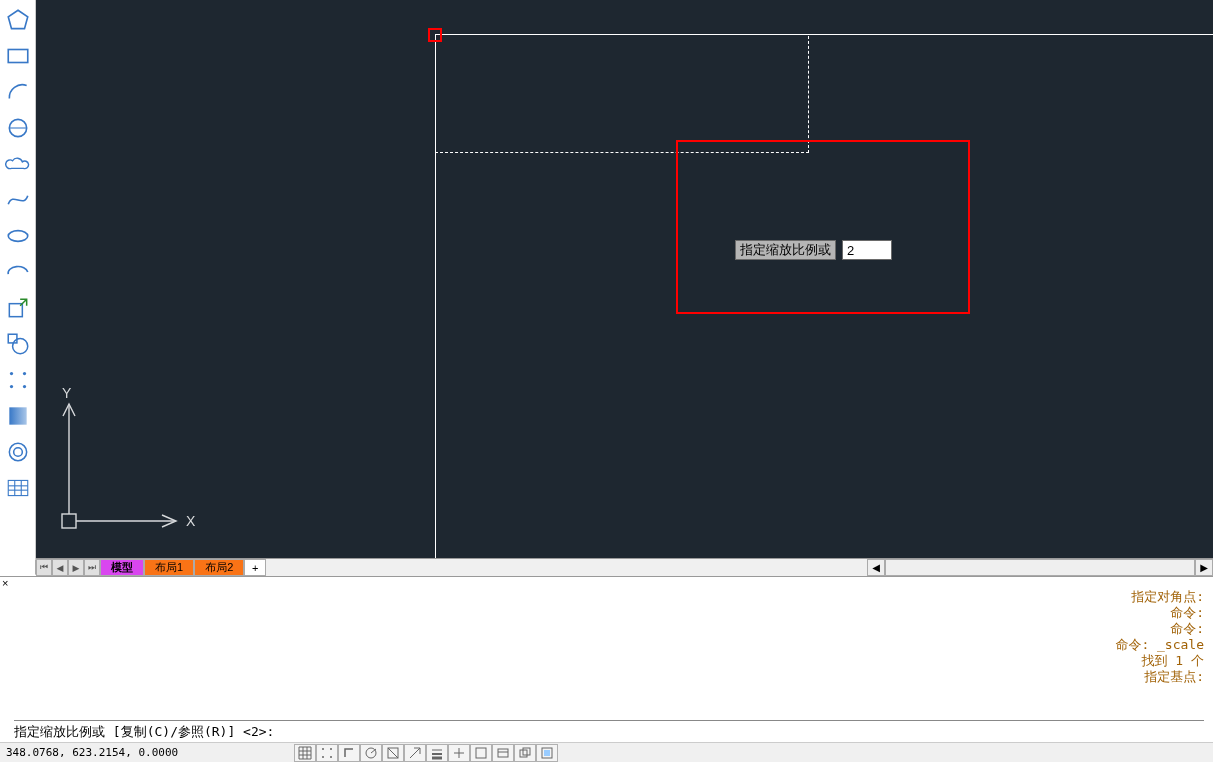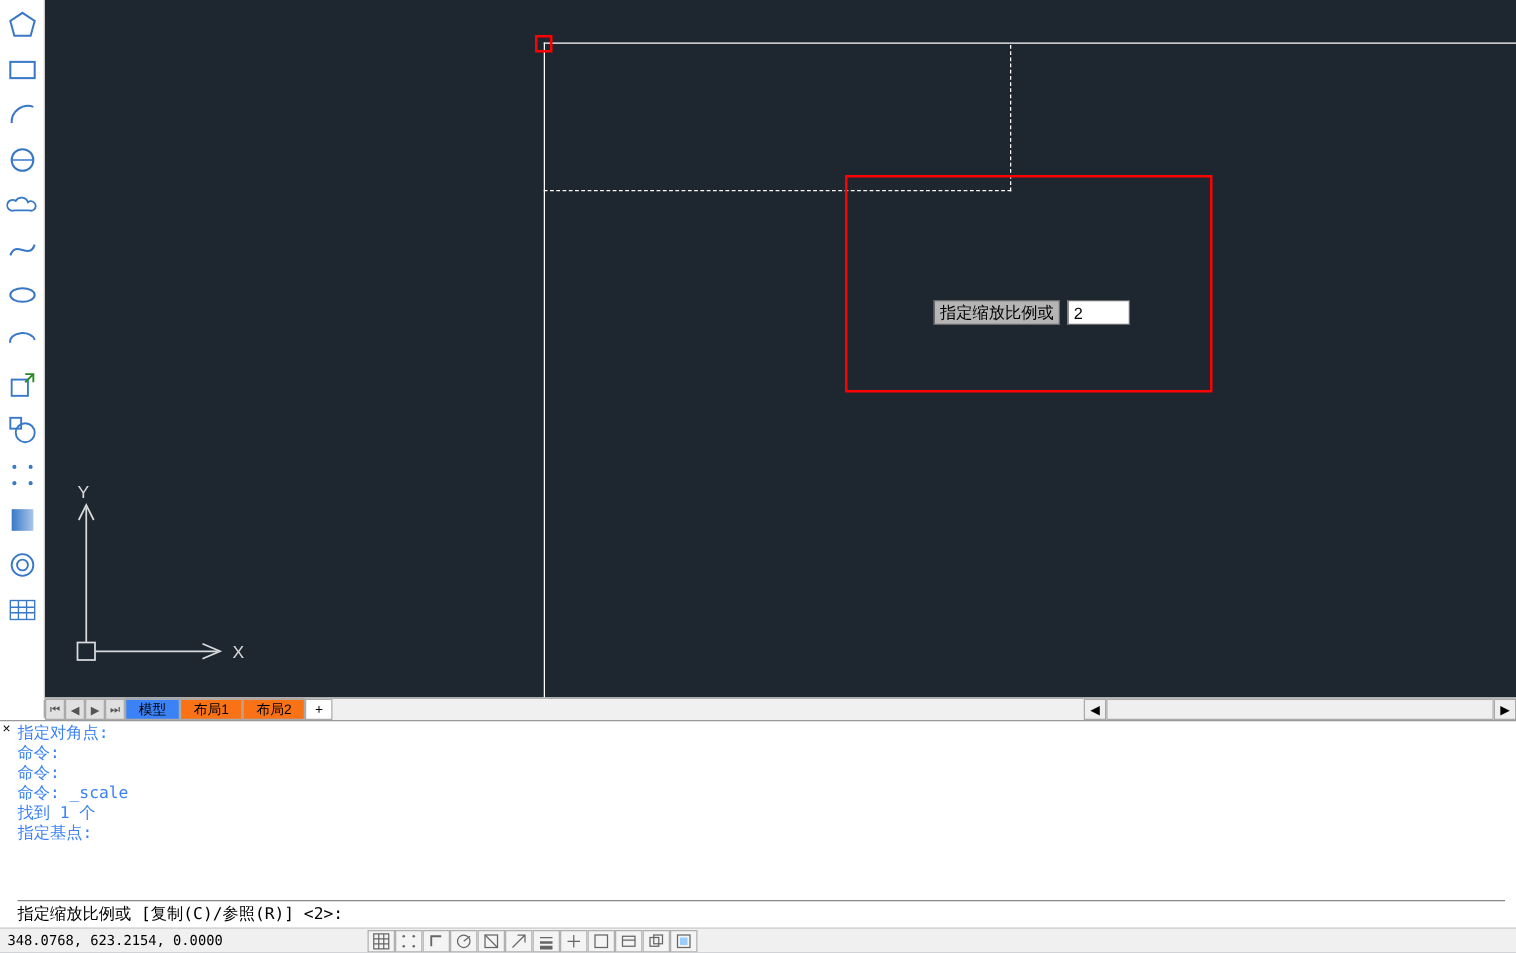--- a/index.html
+++ b/index.html
@@ -17,39 +17,39 @@
 .ucs-line { stroke:#d8dadc; stroke-width:1.4; fill:none; }
 .ucs-text { fill:#d8dadc; font-size:14px; font-family:sans-serif; }
 
 .rect-solid { position:absolute; left:399px; top:34px; width:780px; height:525px; border:1.5px solid #fff; border-right:none; border-bottom:none; }
 .grip { position:absolute; left:392px; top:28px; width:14px; height:14px; border:2.5px solid #ff0000; }
 .dash-h { position:absolute; left:399px; top:152px; width:374px; height:0; border-top:1px dashed #fff; }
 .dash-v { position:absolute; left:772px; top:36px; width:0; height:117px; border-left:1px dashed #fff; }
 
 .hi-box { position:absolute; left:640px; top:140px; width:294px; height:174px; border:2.5px solid #ff0000; }
 
-.dyn-prompt { position:absolute; left:699px; top:240px; display:flex; align-items:center; height:20px;margin-left:12px; }
+.dyn-prompt { position:absolute; left:699px; top:240px; display:flex; align-items:center; height:20px; }
 .dyn-label { background:#b5b5b5; border:1px solid #6a6a6a; color:#000; padding:1px 4px; font-size:13px; height:20px; line-height:16px; }
 .dyn-input { background:#fff; border:1px solid #6a6a6a; margin-left:6px; font-size:13px; padding:0 4px; height:20px; width:50px; color:#000; }
 
 
 .tabs-row { position:absolute; left:36px; top:558px; width:1177px; height:18px; background:#f0f0f0; border-top:1px solid #9a9a9a; display:flex; align-items:stretch; font-size:11px; }
 .tabs-left { display:flex; align-items:stretch; }
 .nav-btn { width:16px; border:1px solid #aaa; background:#e0e0e0; display:flex; align-items:center; justify-content:center; font-size:9px; color:#555; cursor:pointer; }
 .tab { border:1px solid #aaa; background:#f97316; padding:0 10px; display:flex; align-items:center; cursor:pointer; }
-.tab.active { background:#3b82f6; font-weight:normal; }
+.tab.active { background:#d946ef; font-weight:bold; }
 .tab-add { width:22px; border:1px solid #aaa; background:#fff; display:flex; align-items:center; justify-content:center; cursor:pointer; }
 .tabs-scroll { margin-left:auto; display:flex; }
 .sc-btn { width:18px; border:1px solid #aaa; background:#eee; display:flex; align-items:center; justify-content:center; cursor:pointer; font-size:10px; }
 .sc-track { width:310px; border:1px solid #aaa; background:#efefef; }
 
 
 .cmd-area { position:absolute; left:0; top:576px; width:1213px; height:166px; background:#fff; border-top:1px solid #999; }
 .close-cmd { position:absolute; left:2px; top:1px; width:10px; height:10px; font-size:11px; line-height:10px; cursor:pointer; }
-.cmd-history { position:absolute; left:14px; top:2px; width:1190px; height:136px; font-family:"SimSun",monospace; font-size:13px; line-height:16px; color:#3b82f6; white-space:pre; overflow:hidden; }
+.cmd-history { position:absolute; left:14px; top:12px; width:1190px; height:136px; font-family:"SimSun",monospace; font-size:13px; line-height:16px; color:#a16207; white-space:pre; overflow:hidden;text-align:right; }
 .cmd-line { position:absolute; left:14px; bottom:4px; width:1190px; height:18px; border-top:1px solid #888; font-family:"SimSun",monospace; font-size:13px; line-height:18px; padding-top:2px; }
 
 
 .ann-text { position:absolute; left:35px; top:560px; width:16px; height:14px; border:1px solid #aaa; font-size:9px; display:flex; align-items:center; justify-content:center; background:#f8f8f8; }
 .status { position:absolute; left:0; top:742px; width:1213px; height:20px; background:#f0f0f0; border-top:1px solid #ccc; display:flex; align-items:center; font-size:11px; font-family:"SimSun",monospace; }
 .coords { padding:0 6px; color:#000; }
 .sb-icons { display:flex; margin-left:110px; gap:0; }
 .sb-btn { width:22px; height:18px; border:1px solid #b0b0b0; display:flex; align-items:center; justify-content:center; background:#f4f4f4; cursor:pointer; }
 .sb-btn svg { width:14px; height:14px; }
 

